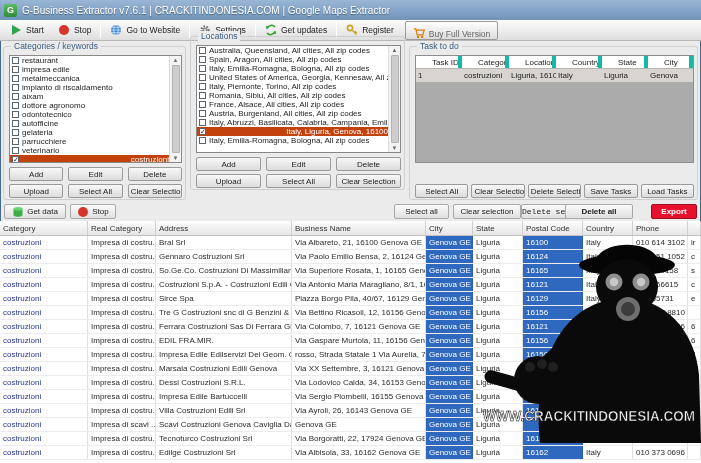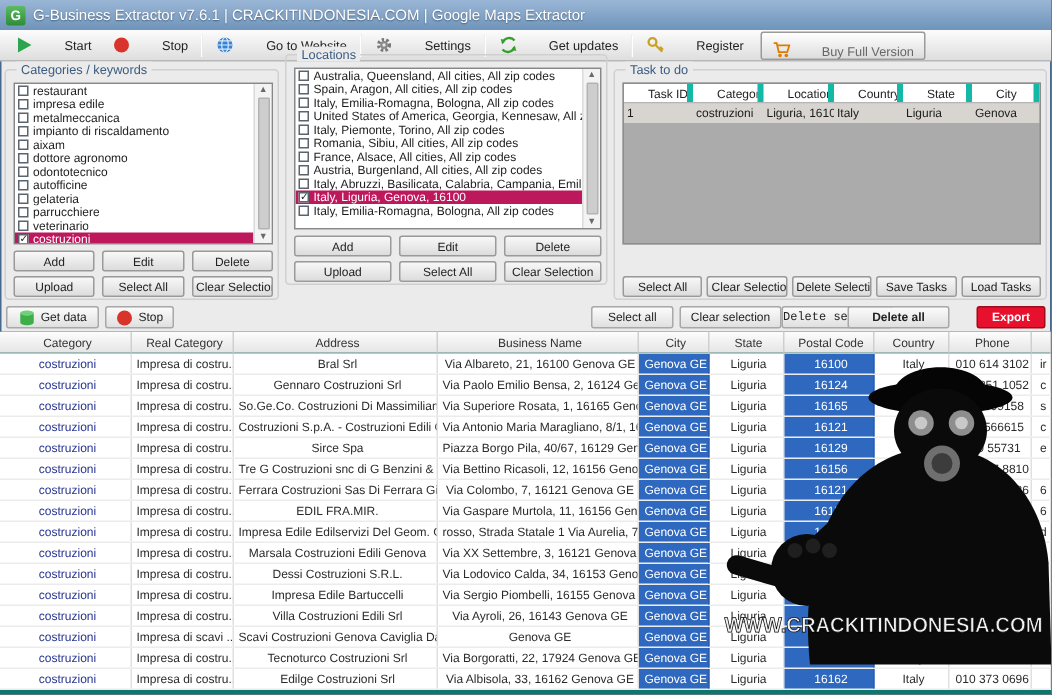--- a/index.html
+++ b/index.html
@@ -14,21 +14,21 @@
              background:linear-gradient(#9ab6d6,#6f94ba); display:flex; align-items:center; }
   .app-ico{ width:13px; height:13px; margin:0 5px 0 4px; border-radius:2px;
             background:linear-gradient(#5dbb63,#2e8b3a); color:#fff; font-size:9px; font-weight:bold;
             display:flex; align-items:center; justify-content:center; }
   .ttext{ color:#fff; font-size:10px; text-shadow:0 1px 1px rgba(0,0,0,.4); white-space:nowrap; }
 
   
   .toolbar{ position:absolute; left:0; top:20px; width:701px; height:21px;
             background:linear-gradient(#fcfcfc,#dedede); border-bottom:1px solid #b8b8b8;
             display:flex; align-items:center; padding-left:3px; }
-  .tbtn{ display:flex; align-items:center; gap:21px; height:19px; padding:0 7px; cursor:default; }
+  .tbtn{ display:flex; align-items:center; gap:4px; height:19px; padding:0 7px; cursor:default; }
   .tlabel{ font-size:8.5px; color:#222; white-space:nowrap; }
   .tbtn.buy{ border:1px solid #9a9a9a; border-radius:2px; background:linear-gradient(#ffffff,#dcdcdc); margin-left:4px;align-items:flex-end; }
   .tbtn.buy .tlabel{ color:#666; }
   .tsep{ width:1px; height:15px; background:#c3c3c3; border-right:1px solid #fff; margin:0 2px; }
   .ic{ width:12px; height:12px; flex:none; }
 
   
   .group{ position:absolute; border:1px solid #d0d0d0; border-radius:3px; }
   .gtitle{ position:absolute; top:-6px; left:7px; background:#ebebeb; padding:0 3px;
            font-size:8.5px; color:#3a5a80; }
@@ -36,21 +36,21 @@
   #grp-locations { left:190px; top:36px; width:215px; height:154px; }
   #grp-tasks     { left:409px; top:46px; width:289px; height:154px; }
 
   
   .listbox{ position:absolute; left:5px; top:8px; height:108px; background:#fff;
             border:1px solid #888; overflow:hidden; }
   #grp-categories .listbox{ width:173px; }
   #grp-locations  .listbox{ width:205px; }
   .list-inner{ position:absolute; left:0; top:0; right:12px; bottom:0; }
   .li{ display:flex; align-items:center; height:9px; line-height:9px; padding-left:2px; cursor:default; }
-  .li.sel{ background:#be185d; }
+  .li.sel{ background:#c2410c;justify-content:space-between; }
   .li.sel .ltxt{ color:#fff; }
   .cb{ width:7px; height:7px; flex:none; background:#fff; border:1px solid #5a646e; margin-right:3px; position:relative; }
   .cb.on::after{ content:"✓"; position:absolute; left:0; top:-1px; font-size:7px; line-height:7px; color:#1a1a1a; }
   .ltxt{ font-size:8px; color:#1c1c1c; white-space:nowrap; overflow:hidden; }
   .vsb{ position:absolute; top:0; right:0; bottom:0; width:12px; background:#f3f3f3; border-left:1px solid #dcdcdc;
         display:flex; flex-direction:column; align-items:center; }
   .sb-arrow{ font-size:6px; color:#6a6a6a; line-height:8px; height:8px; }
   .sb-thumb{ flex:1; width:8px; margin:1px 0; background:#cdcdcd; border:1px solid #b3b3b3; border-radius:1px; }
 
   
@@ -83,21 +83,21 @@
          font-size:8px; color:#222; background:linear-gradient(#fbfbfb,#e0e0e0); border:1px solid #a8a8a8; border-radius:2px; }
   #btn-getdata{ left:4px;  width:62px; }
   #btn-stop2  { left:70px; width:46px; }
   #btn-selall { right:252px; width:55px; }
   #btn-clrsel { right:180px; width:68px; }
   #btn-delsel { right:106px; width:74px;font-family:Liberation Mono, monospace; }
   #btn-delall { right:68px;  width:68px;font-weight:bold; }
   #btn-export { right:4px;   width:46px; background:#e8112d; border:1px solid #9b0d1f; color:#fff; font-weight:bold; }
 
   
-  .results{ position:absolute; left:0; top:221px; width:701px; height:242px; background:#0f766e; overflow:hidden;text-align:center; }
+  .results{ position:absolute; left:0; top:221px; width:701px; height:242px; background:#ffffff; overflow:hidden; }
   .rt-line{ display:flex; }
   .rt-line>span{ flex:none; overflow:hidden; white-space:nowrap; padding-left:3px; font-size:8px; color:#2b2b2b;
                  border-right:1px solid #e0e0e0; }
   .rt-head{ height:15px; line-height:15px; background:linear-gradient(#fdfdfd,#e5e5e5); border-bottom:1px solid #c2c2c2; }
   .rt-head>span{ border-right:1px solid #cfcfcf; color:#333; }
   .rt-body .rt-line{ height:14px; line-height:14px; background:#fff; border-bottom:1px solid #ececec; }
   .rt-line>span:nth-child(1){ width:88px; }  .rt-line>span:nth-child(2){ width:68px; }
   .rt-line>span:nth-child(3){ width:136px; } .rt-line>span:nth-child(4){ width:134px; }
   .rt-line>span:nth-child(5){ width:47px; }  .rt-line>span:nth-child(6){ width:50px; }
   .rt-line>span:nth-child(7){ width:60px; }  .rt-line>span:nth-child(8){ width:50px; }

